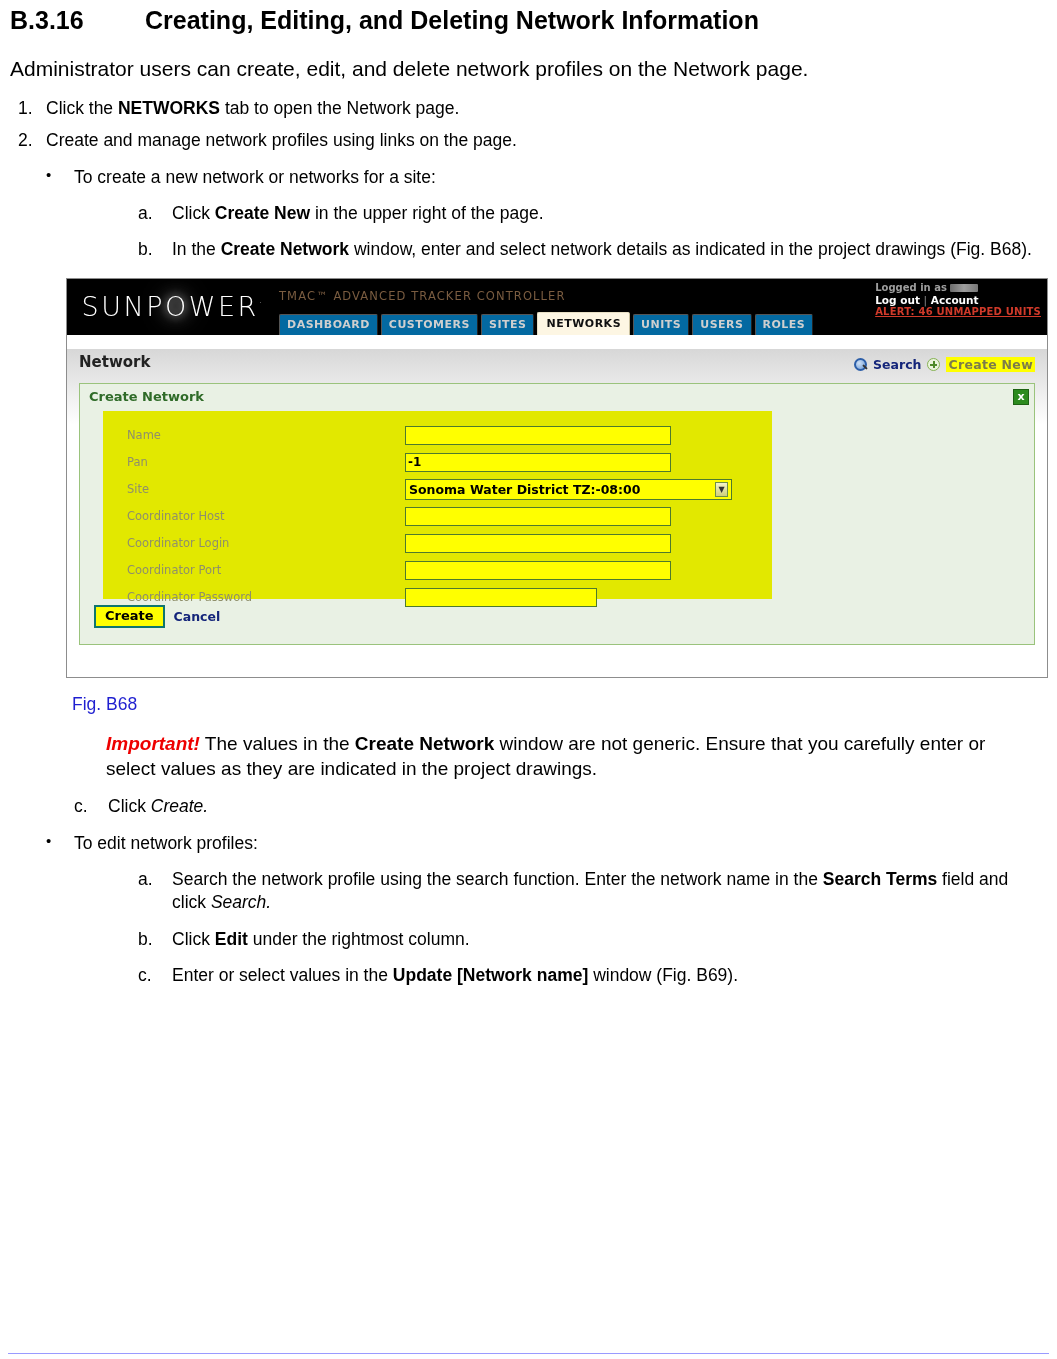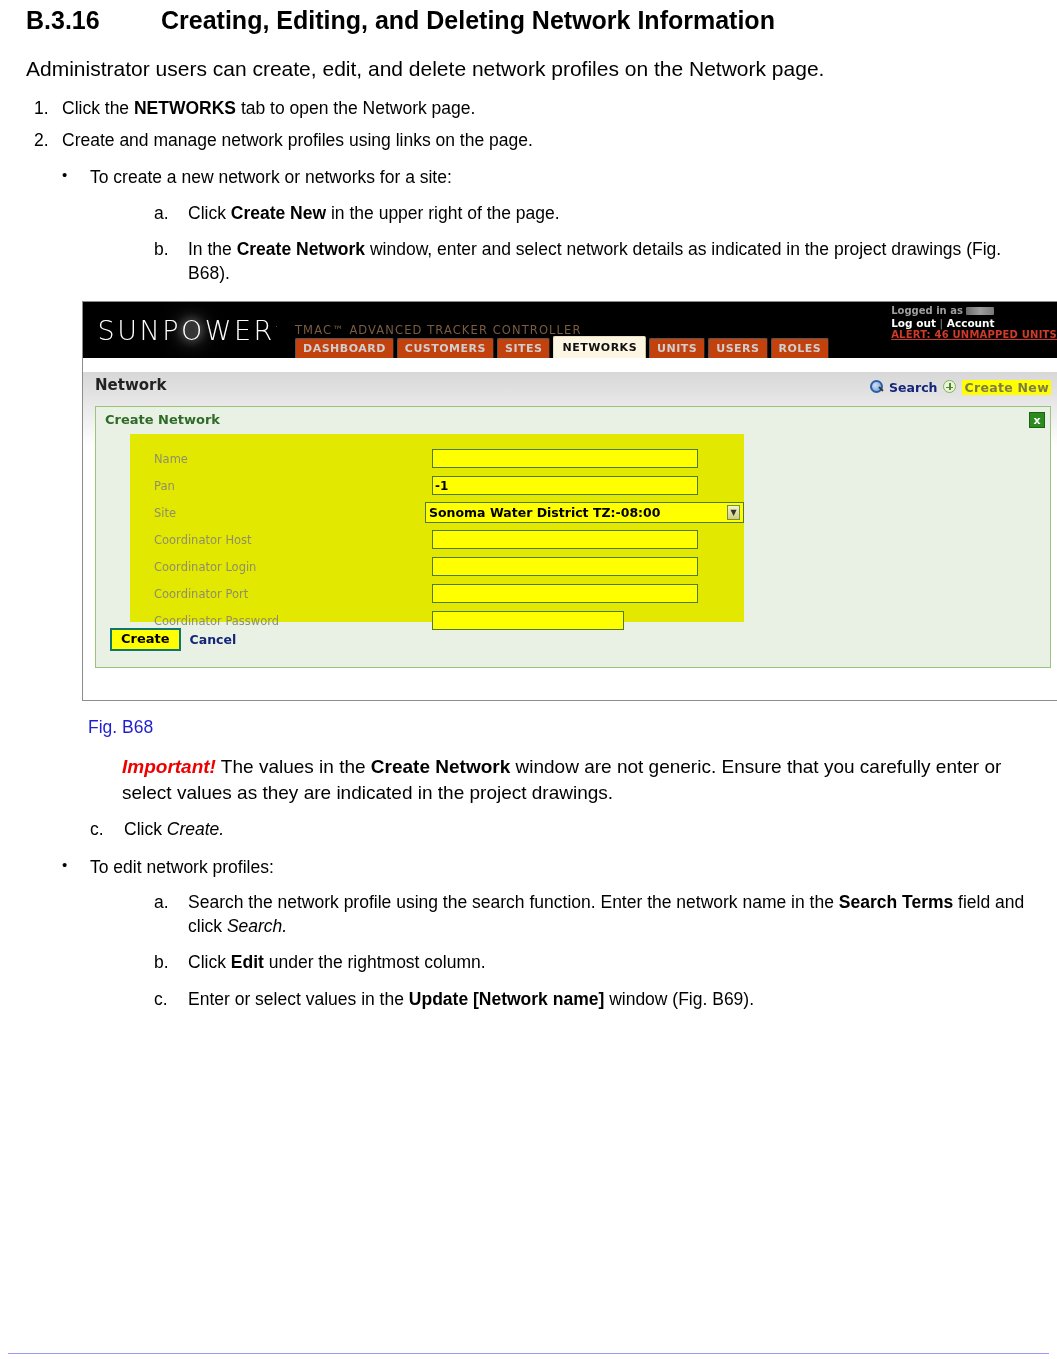--- a/index.html
+++ b/index.html
@@ -8,21 +8,21 @@
     width:1057px; height:1359px;
     background:#ffffff;
     font-family:"Liberation Sans", sans-serif;
     color:#000;
     position:relative;
     overflow:hidden;
   }
   .page { position:relative; width:1057px; height:1359px; padding:0; }
 
   
-  .doc { padding:0 26px; }
+  .doc { padding:0 10px; }
   .sec-head {
     display:flex;
     align-items:baseline;
     font-size:25px;
     font-weight:bold;
     margin:6px 0 0 0;
     letter-spacing:0px;
   }
   .sec-num { width:135px; flex:0 0 135px; }
   .sec-title { }
@@ -117,21 +117,21 @@
     white-space:nowrap;
   }
   .logo .glow {
     display:inline-block;
     color:#fff;
     text-shadow:0 0 9px #fff, 0 0 18px #fff, 0 0 26px #e9e9e9;
   }
   .logo .tm { font-size:10px; vertical-align:super; }
 
   .tmac {
-    position:absolute; left:212px; top:21px;
+    position:absolute; left:212px; top:10px;
     font-size:11.5px;
     letter-spacing:1.1px;
     color:#7a5c40;
     white-space:nowrap;
   }
   .acctbox {
     position:absolute; right:6px; top:3px;
     text-align:left;
     line-height:1.18;
     white-space:nowrap;
@@ -150,21 +150,21 @@
   
   .tabs {
     position:absolute; left:212px; bottom:0;
     display:flex; align-items:flex-end; gap:3px;
   }
   .tab {
     font-size:11px;
     font-weight:bold;
     letter-spacing:.5px;
     padding:3px 7px 3px 7px;
-    background:#c2410c;
+    background:#0369a1;
     color:#cfcfcf;
     border-top:1px solid #555;
     border-left:1px solid #555;
     border-right:1px solid #222;
     border-radius:2px 2px 0 0;
     line-height:1.25;
   }
   .tab.active {
     background:#fdf6e3;
     color:#101010;
@@ -185,21 +185,21 @@
     position:relative;
     height:32px;
     margin:14px 12px 0 12px;
   }
   .pagehead .ptitle {
     position:absolute; left:0; top:4px;
     font-size:15px; font-weight:bold; color:#222;
   }
   .pagehead .actions {
     position:absolute; right:0; top:8px;
-    display:flex; gap:6px;
+    display:flex; align-items:center; gap:6px;
     font-size:12.5px; font-weight:bold;
   }
   .mag {
     display:inline-block; width:13px; height:13px; position:relative;
   }
   .mag:before{
     content:""; position:absolute; left:0; top:0; width:9px; height:9px;
     border:2px solid #2c5ea8; border-radius:50%;
     background:radial-gradient(circle at 35% 35%,#cfe0f5,#6b9bd6);
   }
@@ -241,22 +241,22 @@
     width:16px; height:16px;
     background:#2c8b1e;
     border:1px solid #1d6213;
     color:#ffffff;
     font-size:11px; font-weight:bold;
     display:flex; align-items:center; justify-content:center;
     line-height:1;
   }
 
   .formbox {
-    position:absolute; left:34px; top:27px;
-    width:614px; height:188px;
+    position:absolute; left:23px; top:27px;
+    width:669px; height:188px;
     background:#e2e800;
   }
   .frow {
     display:flex; align-items:center;
     height:27px;
     margin:0 0 0 0;
     padding-left:24px;
   }
   .frow:first-child { margin-top:11px; }
   .flabel {

